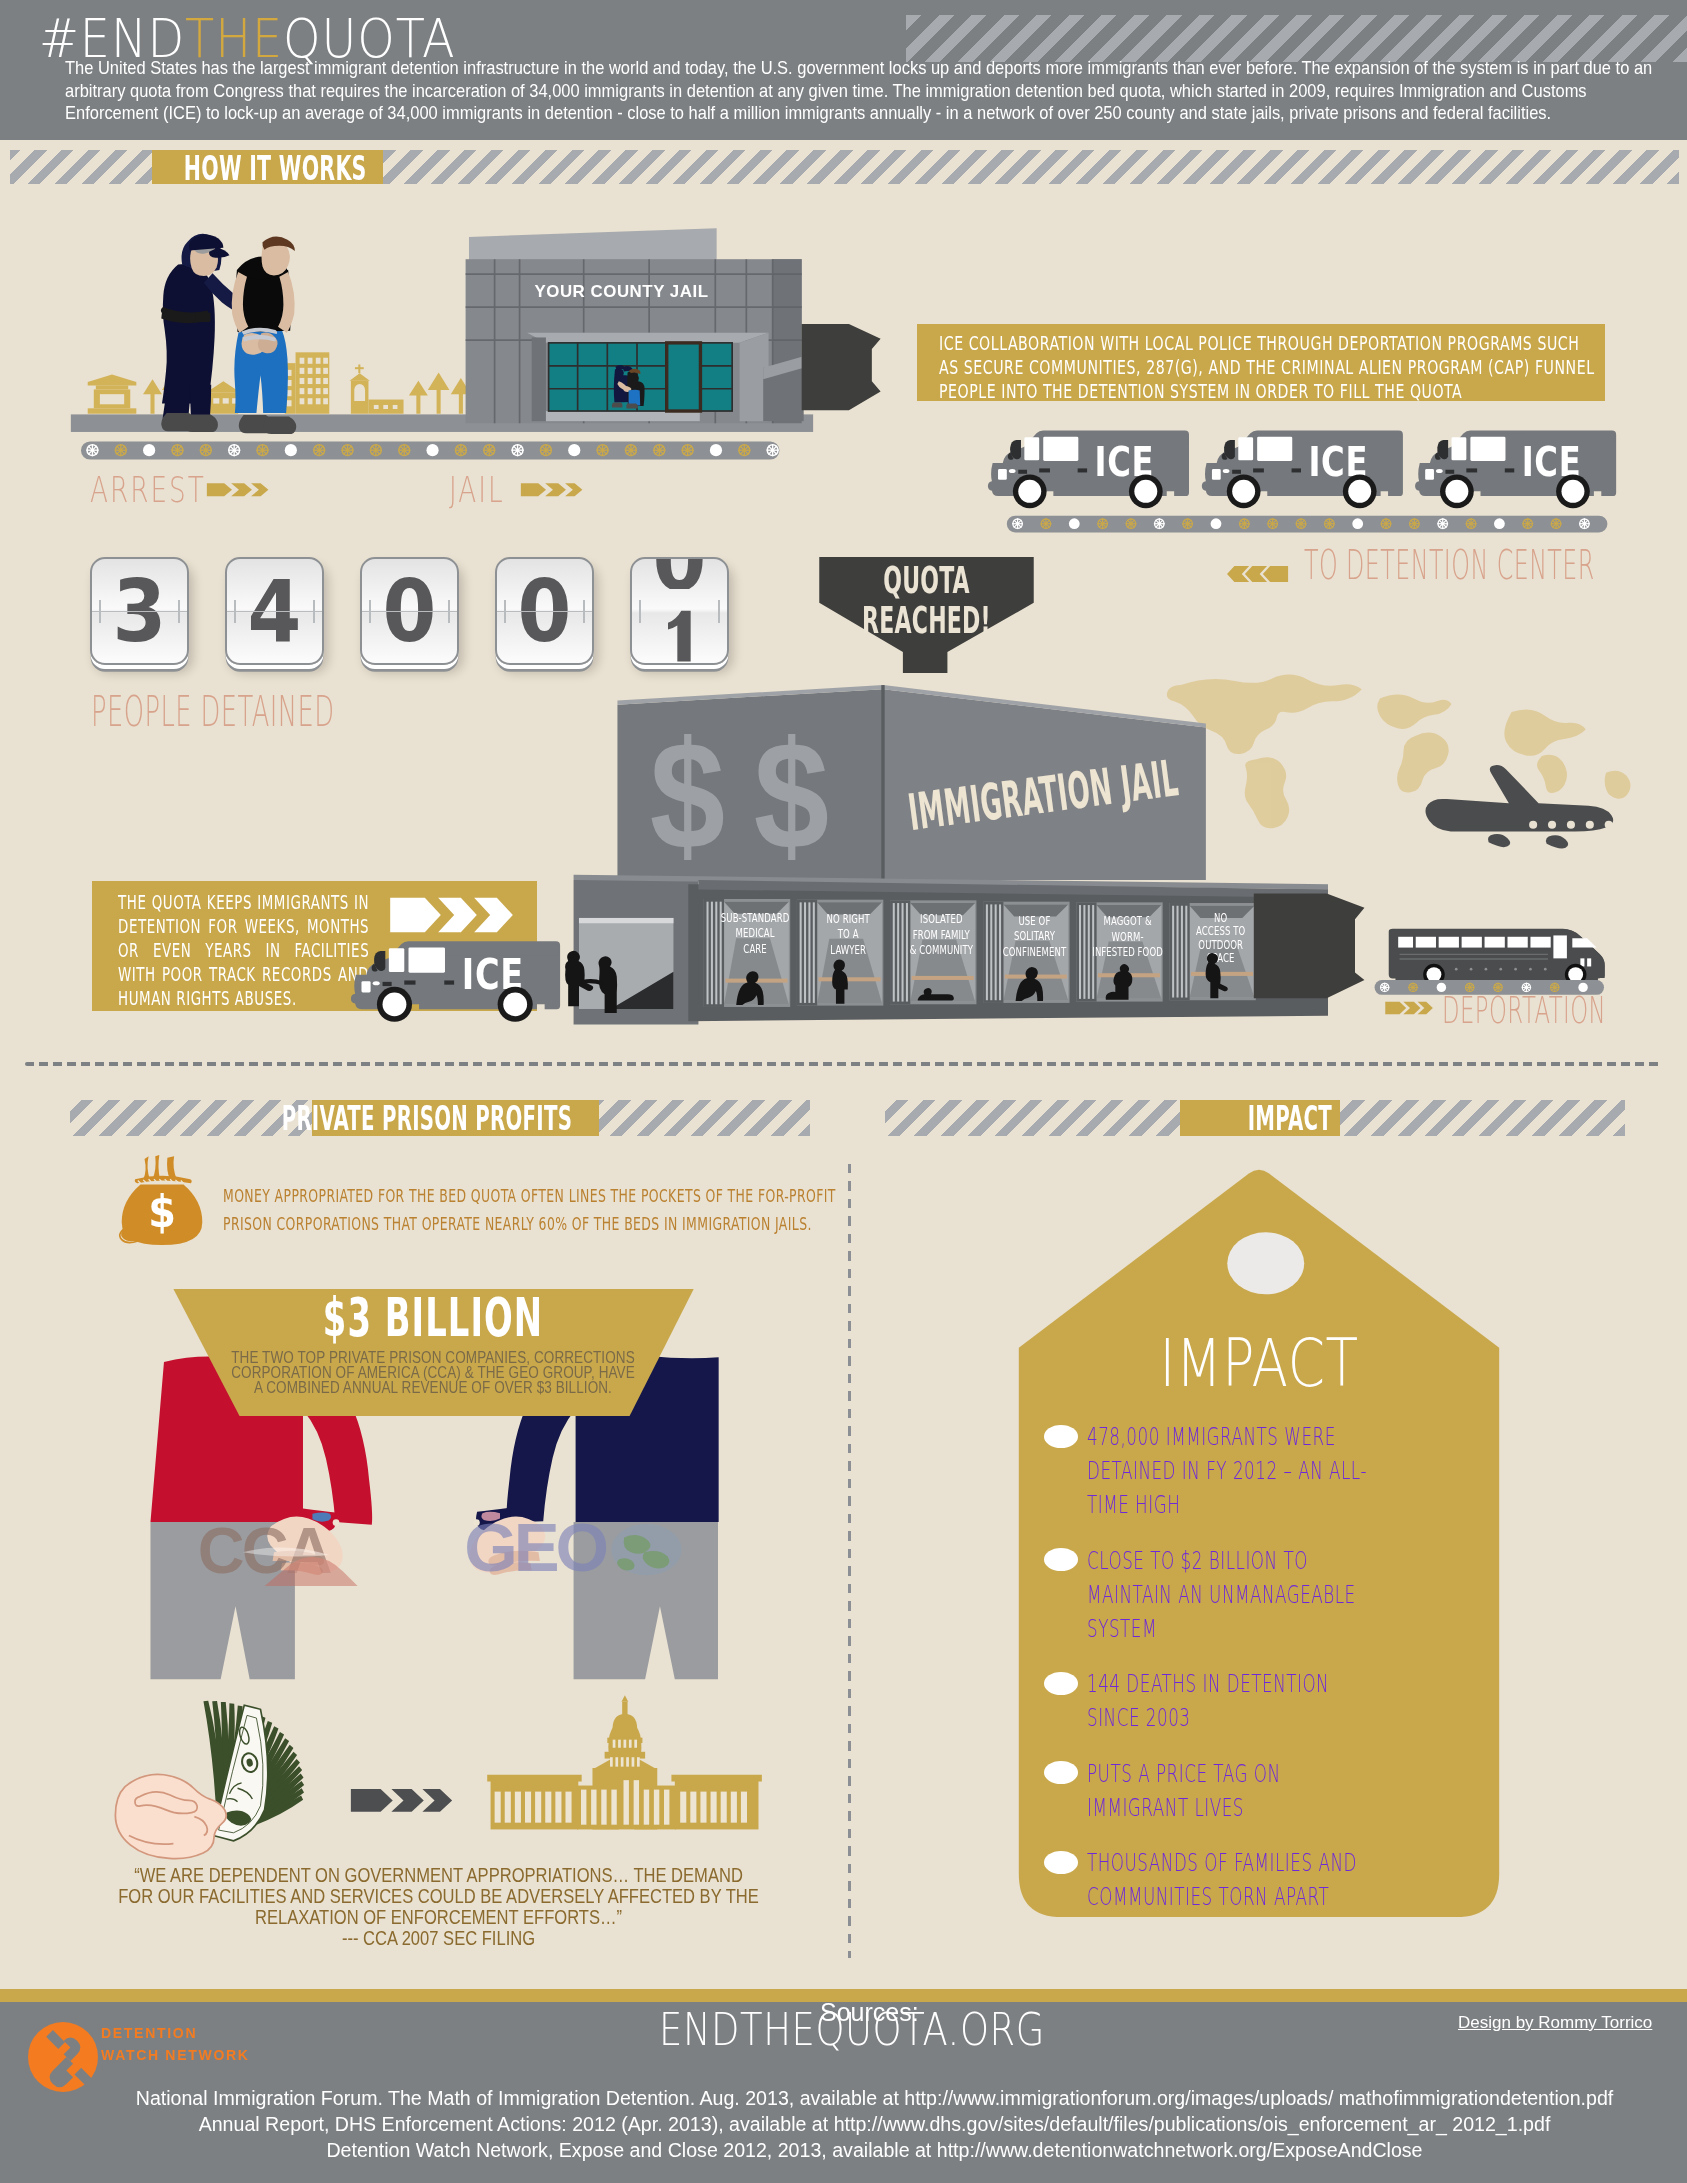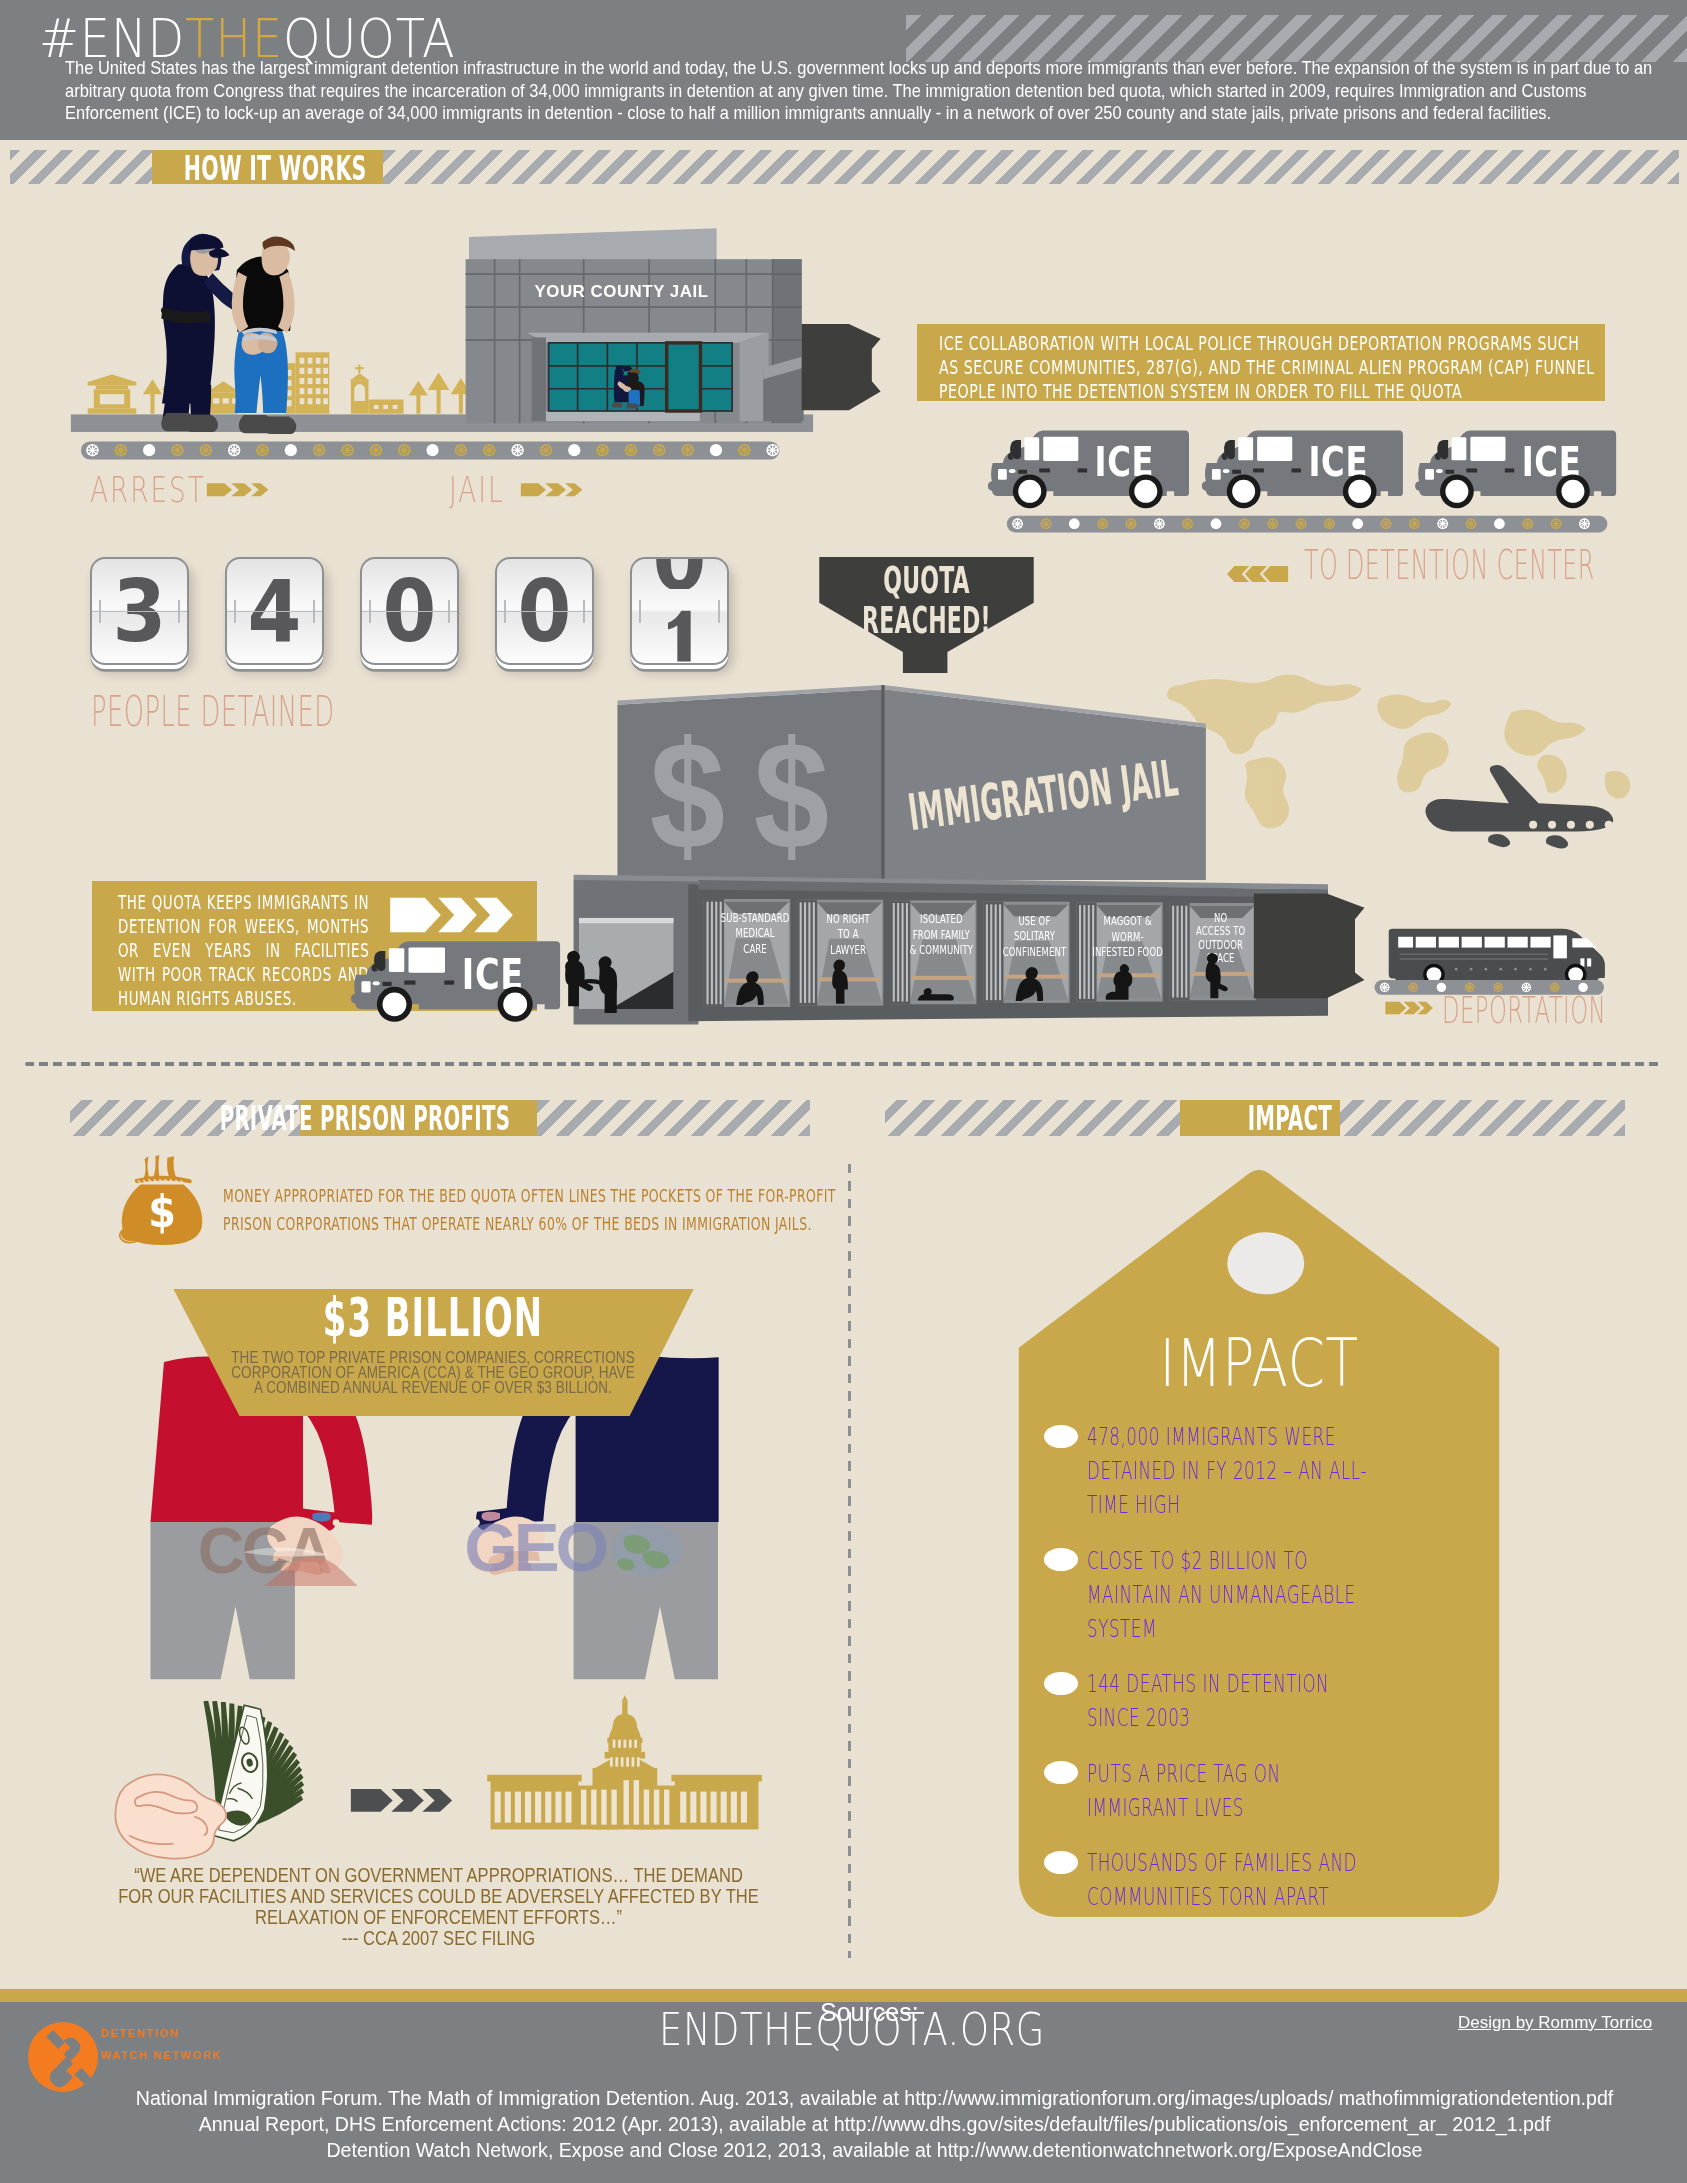--- a/index.html
+++ b/index.html
@@ -58,21 +58,21 @@
      font-size:65px;line-height:65px;letter-spacing:0.7px;transform:scaleX(.82);transform-origin:top center;}
   #impactlist{left:1044px;top:1420px;width:449px;
      font-family:"DejaVu Sans Light","DejaVu Sans",sans-serif;font-weight:400;color:#6d28d9;
      font-size:24px;line-height:34px;letter-spacing:0.7px;}
   .impactrow{display:flex;align-items:flex-start;margin-bottom:21.6px;}
   .ibullet{flex:0 0 auto;width:34px;height:23px;border-radius:50%;background:#FFFFFF;margin:4.7px 9.4px 0 0;}
   .itext{display:block;transform:scaleX(.70);transform-origin:left top;width:594px;}
 
   
   #dwnname{left:101px;top:2023px;color:#F47B20;font-family:"Liberation Sans",sans-serif;
-     font-weight:bold;font-size:11px;line-height:21.6px;letter-spacing:1.7px;}
+     font-weight:bold;font-size:14px;line-height:21.6px;letter-spacing:1.7px;}
   #footersite{left:659px;top:2007px;color:#FFFFFF;
      font-family:"DejaVu Sans Light","DejaVu Sans",sans-serif;font-weight:200;
      font-size:45px;line-height:45px;letter-spacing:0.7px;transform:scaleX(.82);transform-origin:left top;}
   #footerdesign{left:1458px;top:2013px;color:#FFFFFF;font-family:"Liberation Sans",sans-serif;font-size:17px;text-decoration:underline;}
   #footersourceslbl{left:820px;top:1998px;color:#FFFFFF;font-family:"Liberation Sans",sans-serif;font-size:25px;}
   #footersources{left:0;top:2085px;width:1687px;text-align:center;color:#FFFFFF;
      font-family:"Liberation Sans",sans-serif;font-size:19.6px;line-height:26px;white-space:nowrap;padding-left:31px;}
 
   
   #counter{left:90px;top:557px;display:flex;gap:36px;}
@@ -938,21 +938,21 @@
   </svg>
 
   <div class="abs" style="left:25px;top:1062px;width:1637px;height:4px;border-radius:2px;
       background:repeating-linear-gradient(90deg,#7E8184 0 8.8px,transparent 8.8px 14px)"></div>
 
   <div class="abs" style="left:848px;top:1164px;width:3.4px;height:794px;
       background:repeating-linear-gradient(180deg,#8C8F93 0 9.4px,transparent 9.4px 17.5px)"></div>
 
   <div class="sbanner" style="left:0;top:1100px;width:844px;height:36px">
     <div class="stripe" style="left:70px;width:740px;height:36px"></div>
-    <div class="lbl" style="left:300px;width:237px;height:36px">
+    <div class="lbl" style="left:312px;width:287px;height:36px">
       <span style="font-size:26px">PRIVATE PRISON PROFITS</span>
     </div>
   </div>
 
   <div class="sbanner" style="left:0;top:1100px;width:1687px;height:36px">
     <div class="stripe" style="left:885px;width:740px;height:36px"></div>
     <div class="lbl" style="left:1180px;width:160px;height:36px">
       <span style="font-size:26px">IMPACT</span>
     </div>
   </div>

